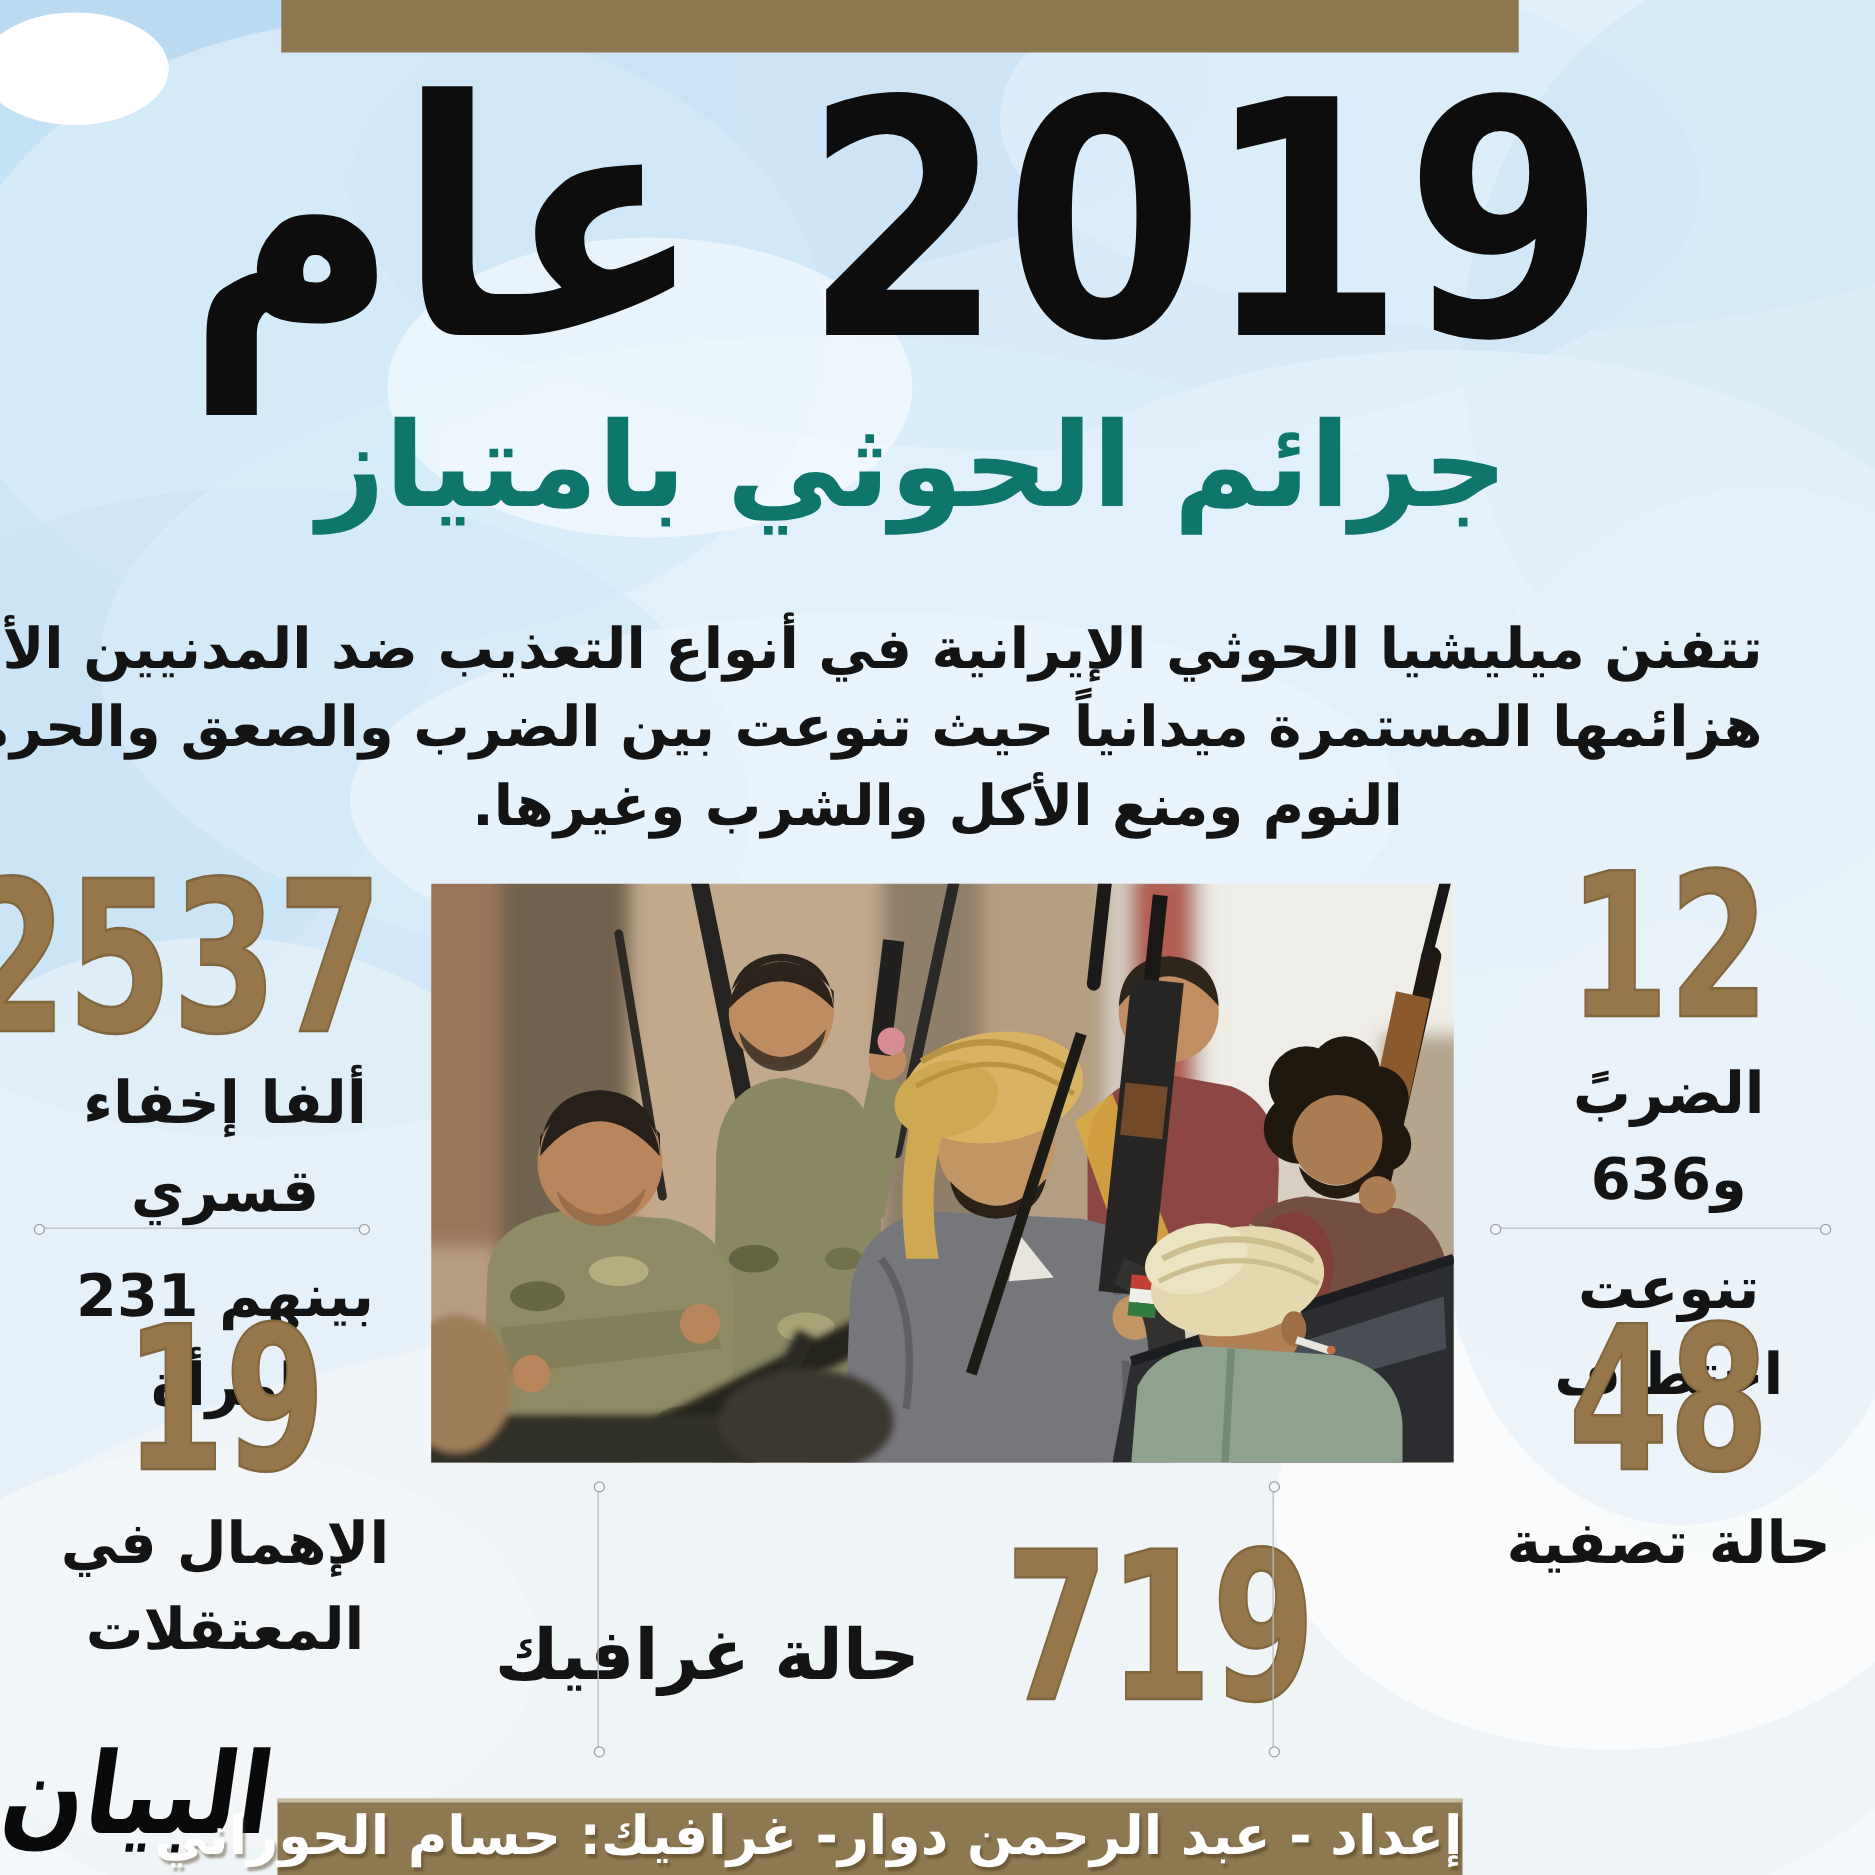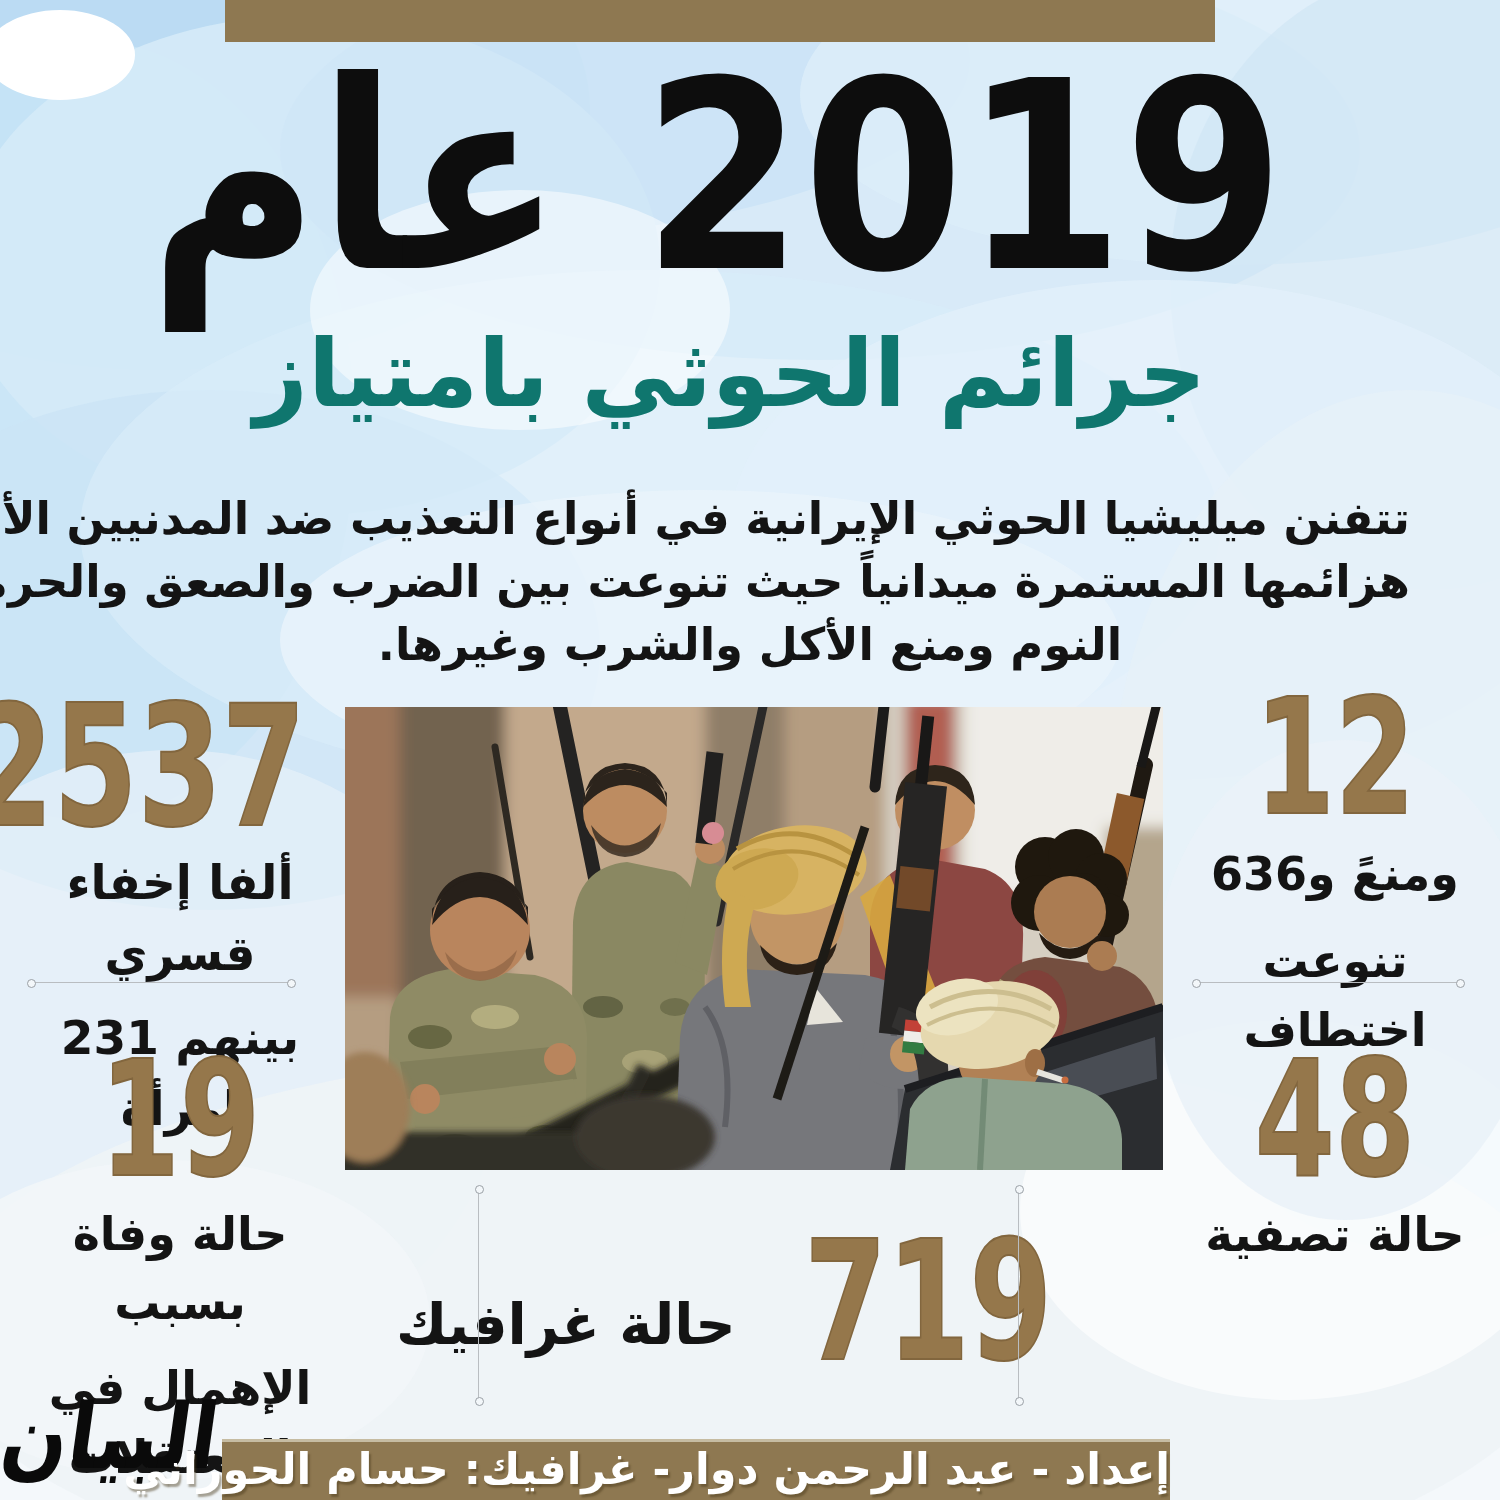--- a/index.html
+++ b/index.html
@@ -260,27 +260,26 @@
   </div>
 
   <div class="stat" id="stat-fd">
     <span class="num">2537</span>
     <div class="lbl">ألفا إخفاء قسري</div>
     <div class="lbl ltr">بينهم 231 امرأة</div>
   </div>
 
   <div class="stat" id="stat-kd">
     <span class="num">12</span>
-    <div class="lbl">ومنعً و636</div>
+    <div class="lbl">الضربً و636</div>
     <div class="lbl">تنوعت اختطاف</div>
   </div>
 
   <div class="stat" id="stat-dn">
     <span class="num">19</span>
-    <div class="lbl">حالة وفاة بسبب</div>
     <div class="lbl">الإهمال في المعتقلات</div>
   </div>
 
   <div class="stat" id="stat-pl">
     <span class="num">48</span>
     <div class="lbl">حالة تصفية</div>
   </div>
 
   <div class="stat" id="stat-tr">
     <span class="num">719</span>

